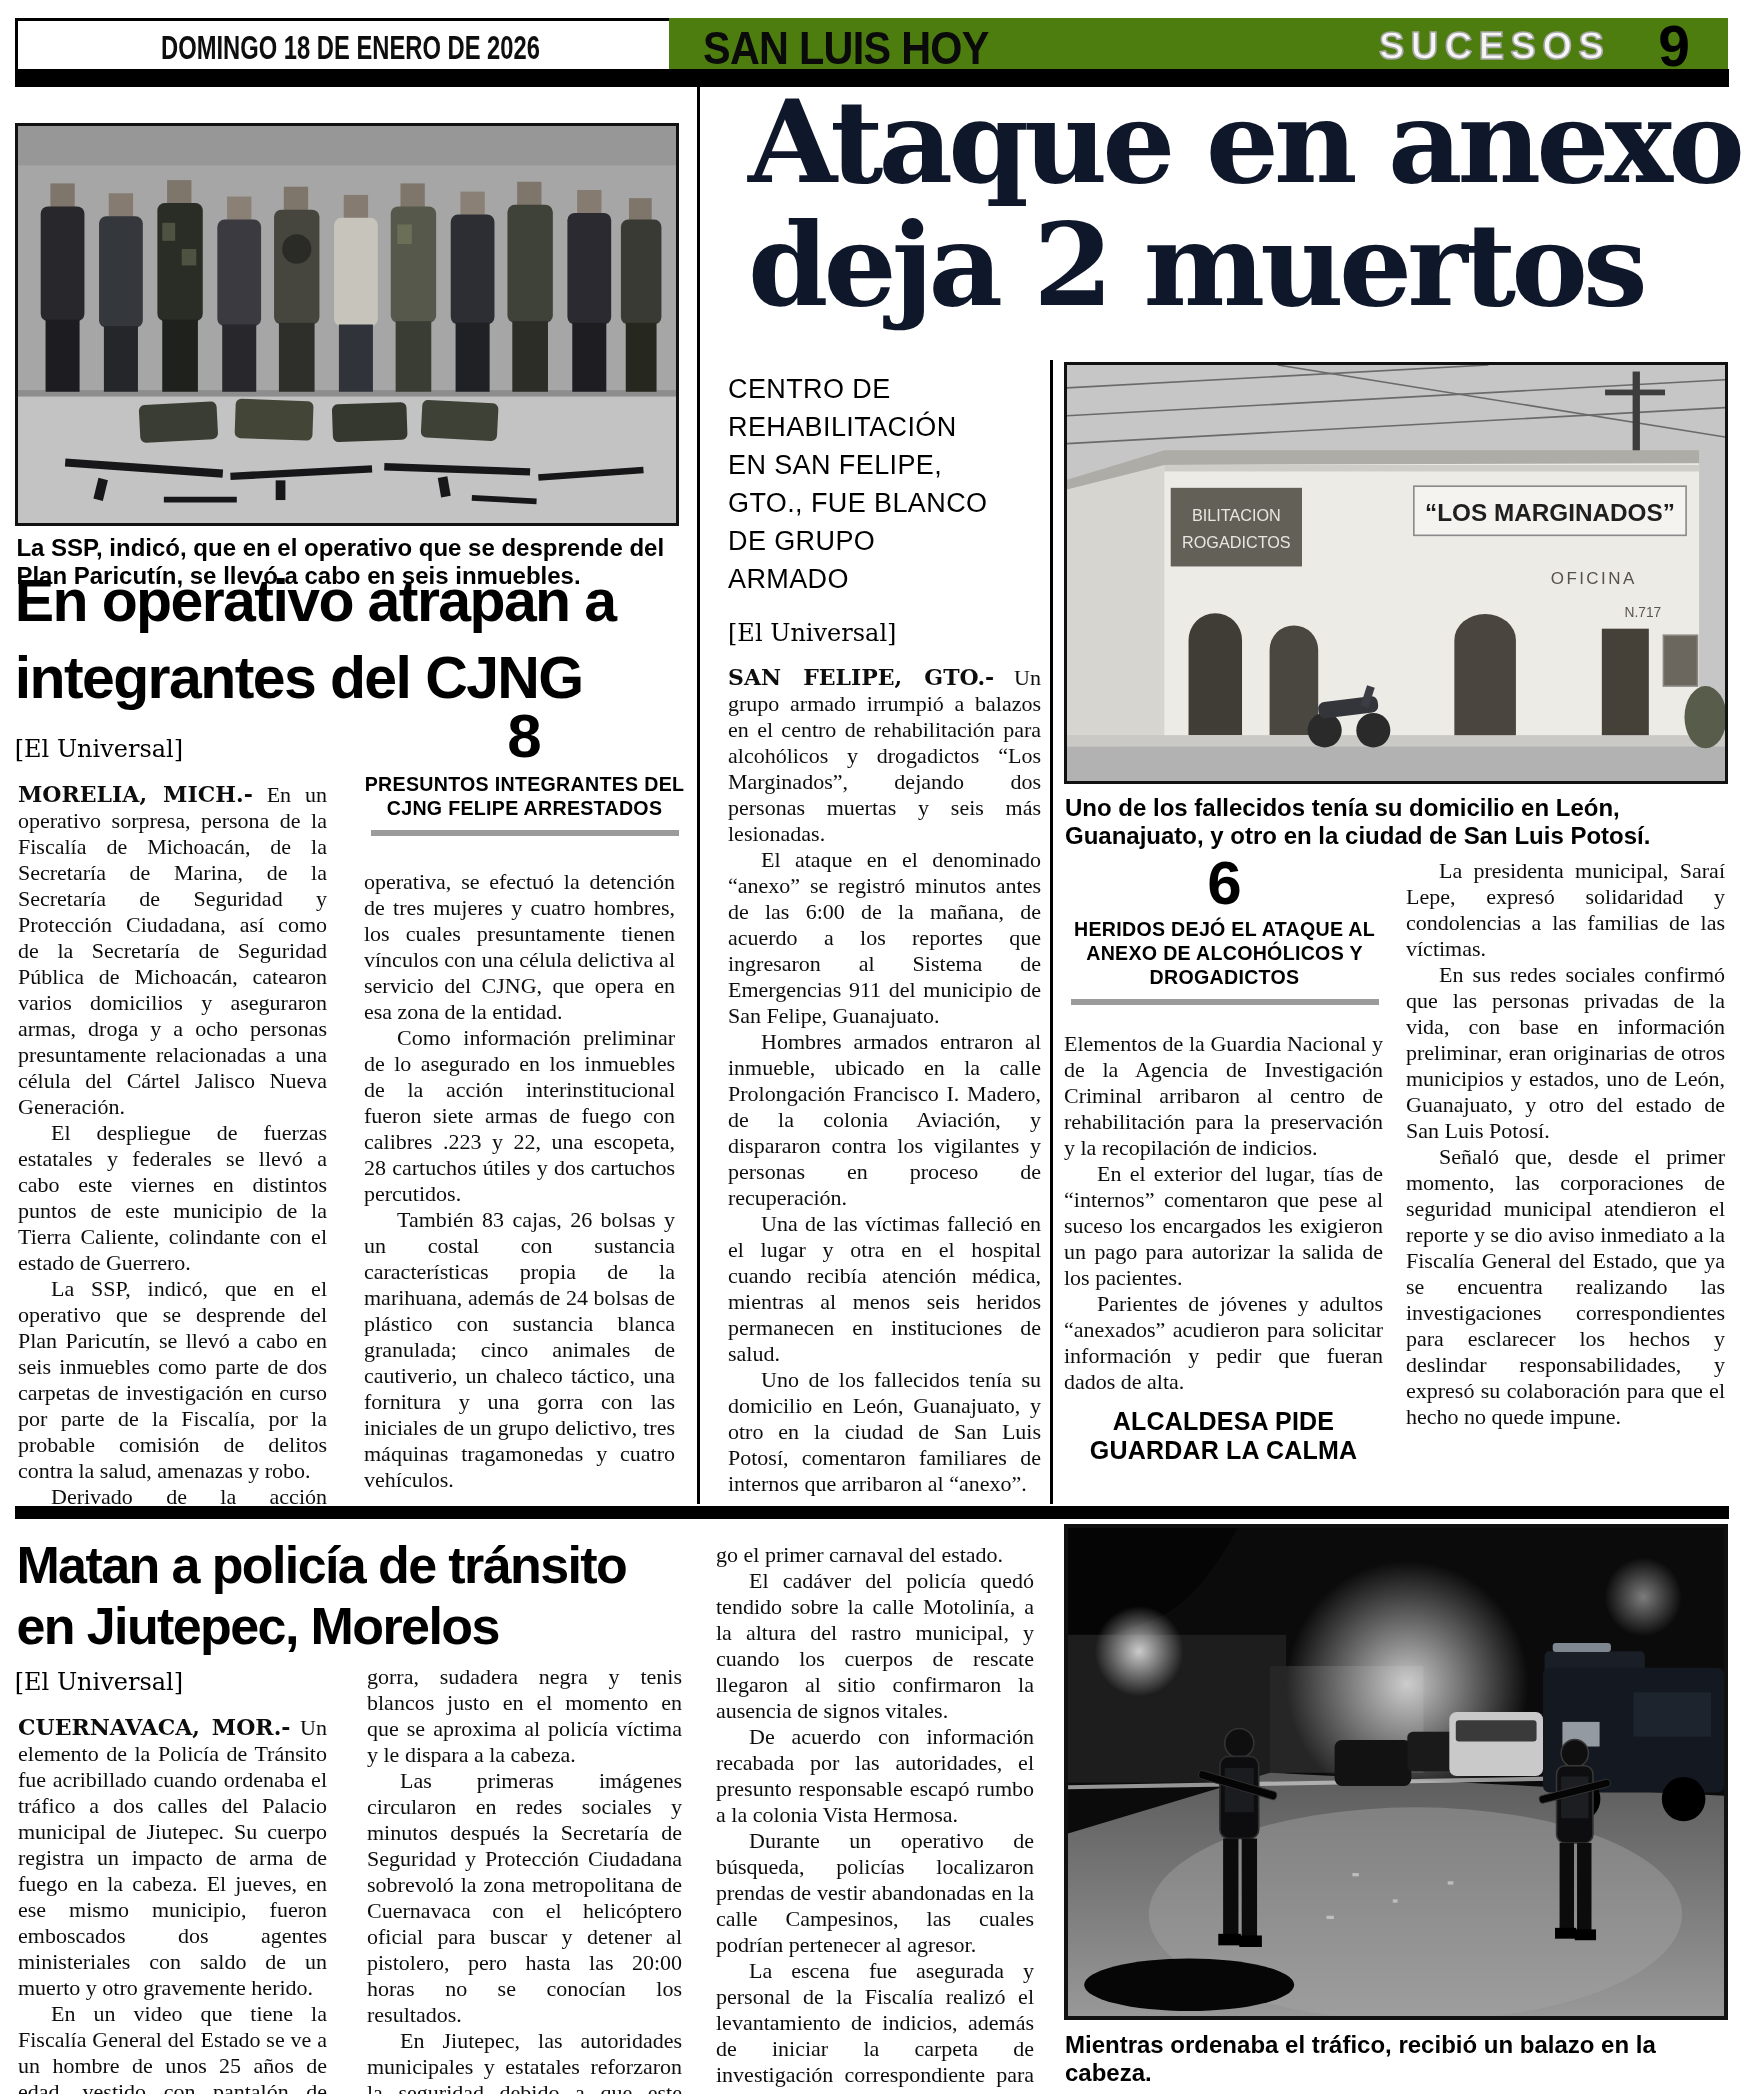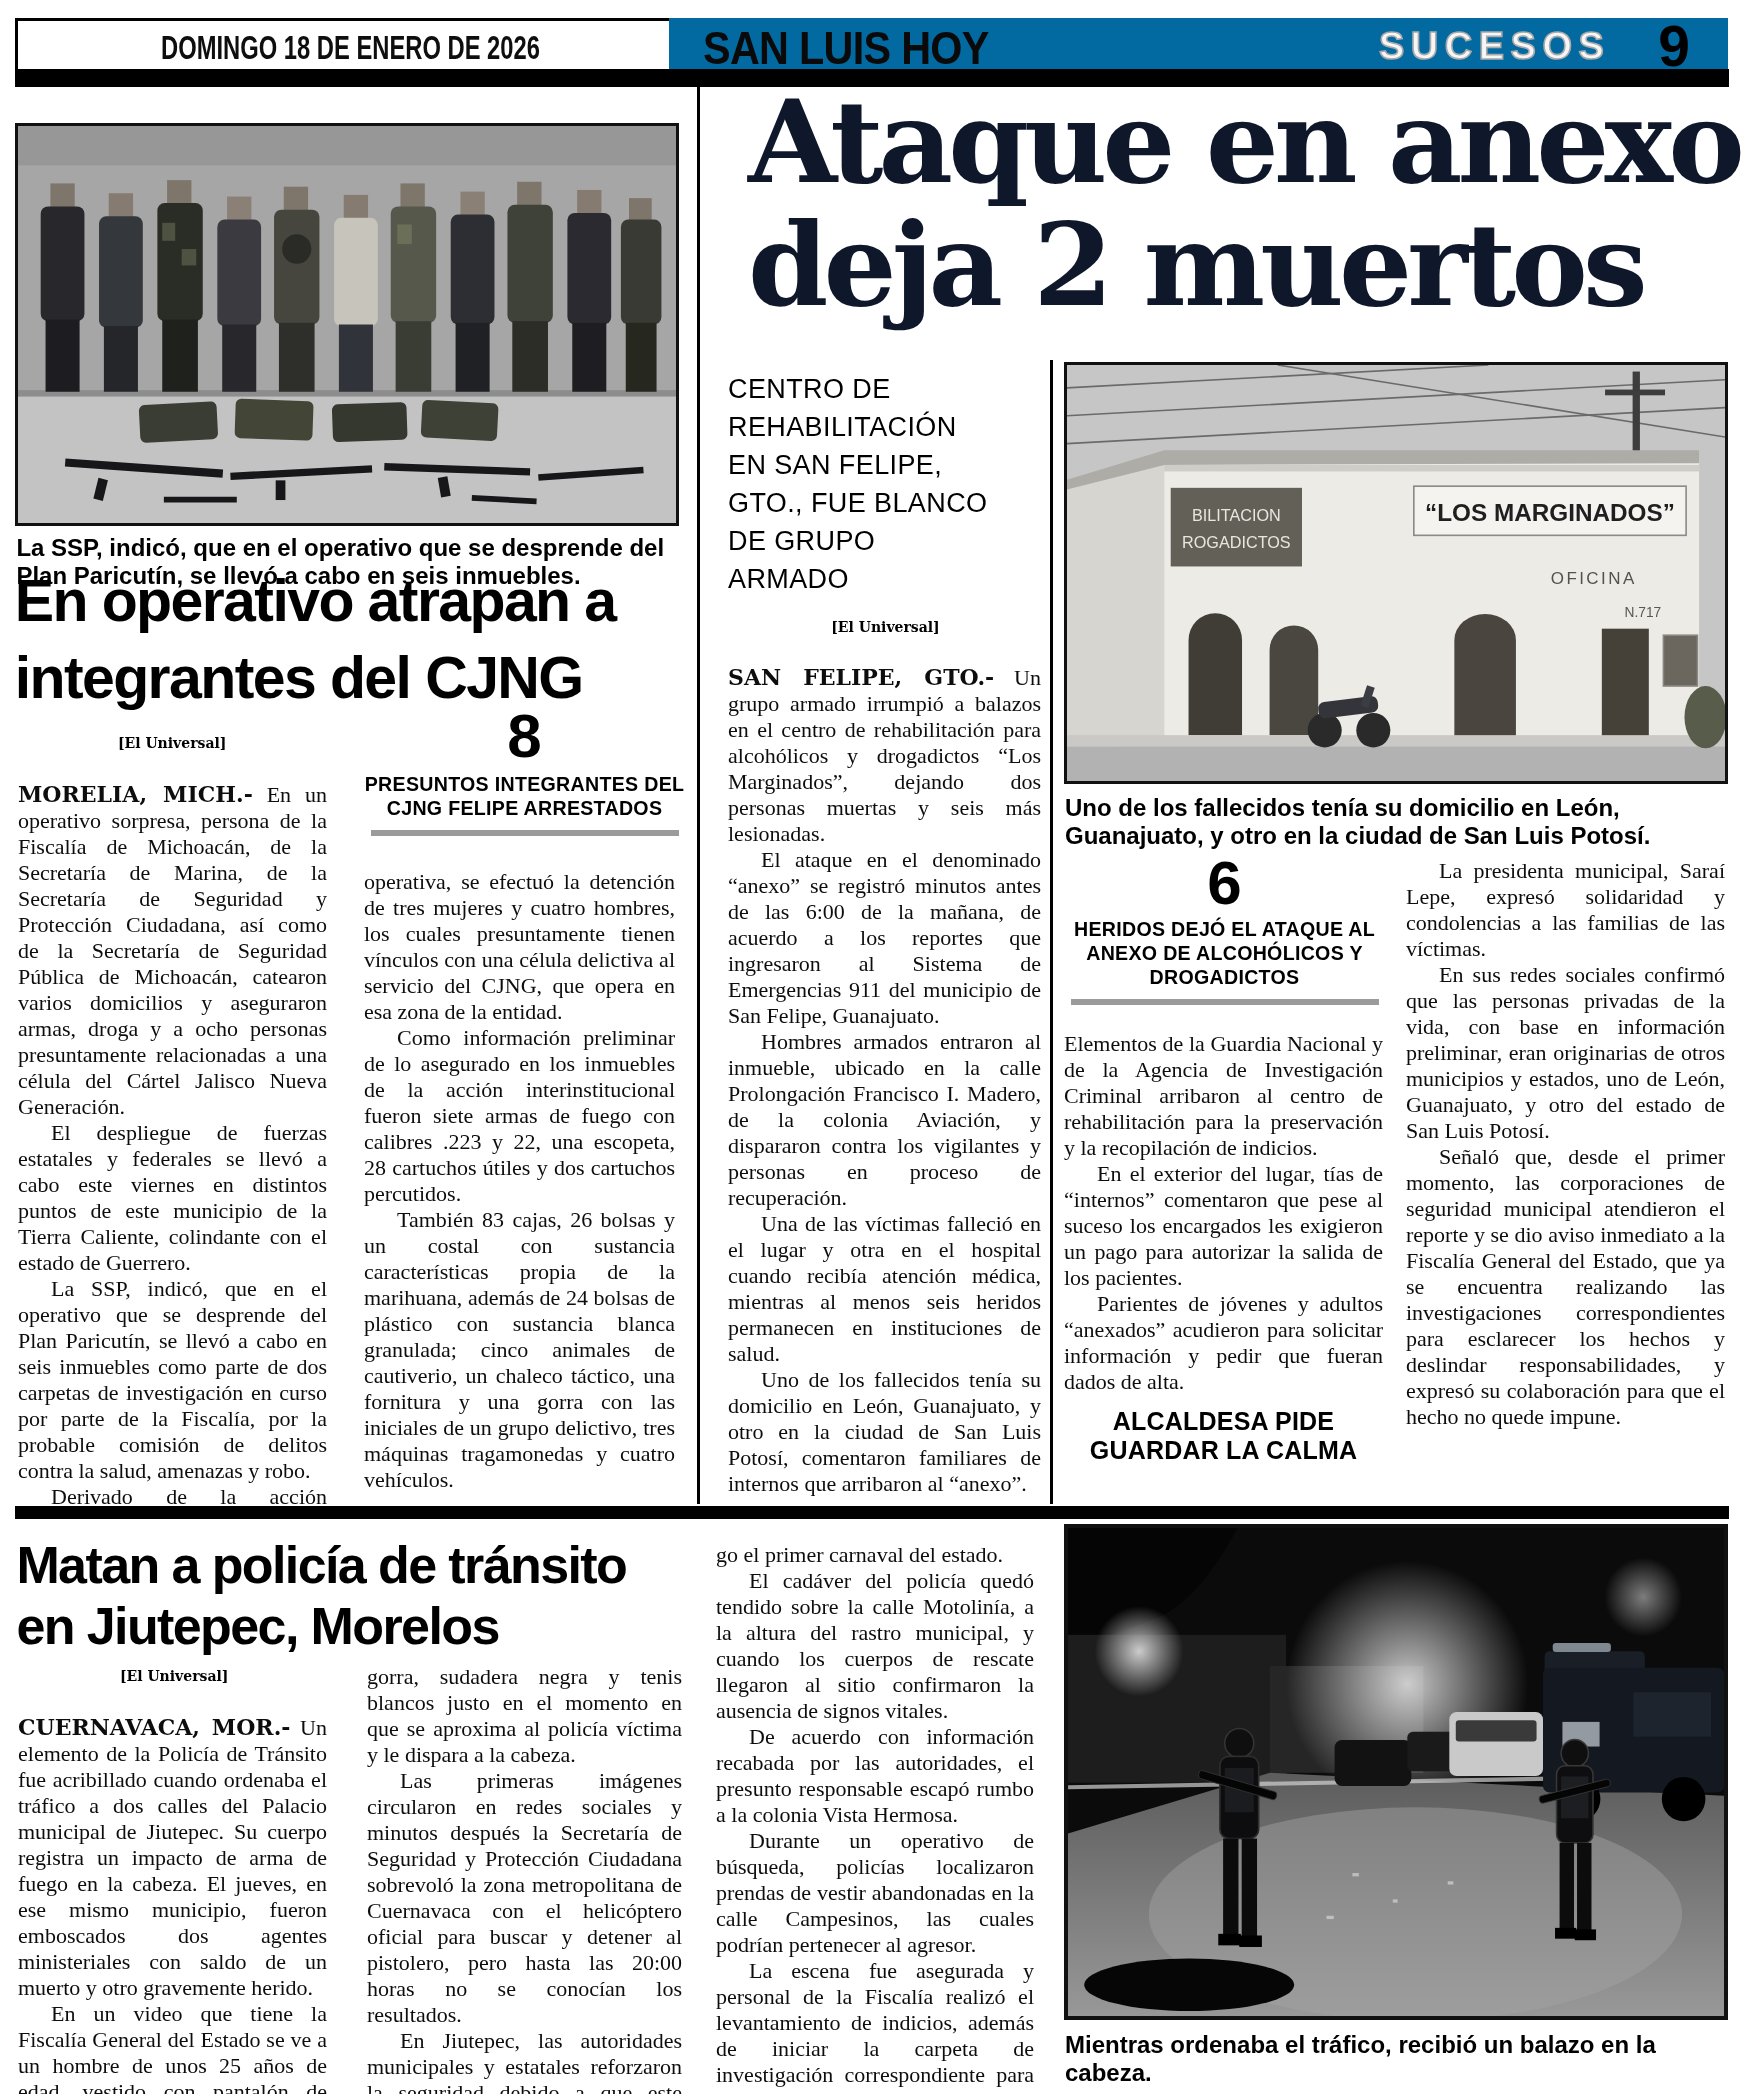--- a/index.html
+++ b/index.html
@@ -3,38 +3,38 @@
 <meta charset="utf-8">
 <style>
   html,body{margin:0;padding:0;background:#e8e8e8;}
   #page{position:relative;width:1742px;height:2095px;background:#ffffff;overflow:hidden;
         font-family:"Liberation Serif",serif;color:#0e0e0e;}
   .abs{position:absolute;}
   
   .date-box{border-top:3.3px solid #000;border-left:3.3px solid #000;background:#fff;padding-left:20px;}
   .date-text{font-family:"Liberation Sans",sans-serif;font-weight:bold;font-size:33px;
              transform:scaleX(.72);transform-origin:left center;white-space:nowrap;letter-spacing:0;}
-  .gray-band{background:#0369a1;text-align:center;}
+  .gray-band{background:#4d7c0f;text-align:center;}
   .masthead{font-family:"Liberation Sans",sans-serif;font-weight:bold;font-size:47px;
             transform:scaleX(.88);transform-origin:left center;letter-spacing:-0.8px;white-space:nowrap;color:#0a0a0a;}
   .section-name{font-family:"Liberation Sans",sans-serif;font-weight:bold;font-size:38px;letter-spacing:6.5px;
             color:#f6f6f6;-webkit-text-stroke:1.6px #a9a9a9;white-space:nowrap;}
   .page-num{font-family:"Liberation Sans",sans-serif;font-weight:bold;font-size:57px;color:#000;}
   .black-bar{background:#000;}
   
   .body-text{font-size:22px;line-height:26px;text-align:justify;color:#0d0d0d;}
   .body-text p{margin:0;text-indent:33px;}
   .body-text p.first{text-indent:0;}
   .lead-in{font-family:"DejaVu Serif",serif;font-weight:bold;}
   .stretch{text-align-last:justify;}
   .caption{font-family:"Liberation Sans",sans-serif;font-weight:bold;font-size:24px;line-height:28px;color:#000;text-align:left;}
   .headline-sans{font-family:"Liberation Sans",sans-serif;font-weight:bold;color:#000;letter-spacing:-1.6px;}
   .headline-serif{font-family:"DejaVu Serif",serif;font-weight:bold;color:#0f172a;letter-spacing:-4.9px;line-height:123px;font-size:115px;white-space:nowrap;margin-left:20px;}
   .deck{font-family:"Liberation Sans",sans-serif;font-size:27px;line-height:38px;color:#000;letter-spacing:0.4px;}
-  .byline{font-family:"DejaVu Serif",serif;font-weight:bold;font-size:14px;text-align:center;color:#000;}
+  .byline{font-family:"DejaVu Serif",serif;font-weight:normal;font-size:24px;color:#000;}
   .stat-number{font-family:"Liberation Sans",sans-serif;font-weight:bold;font-size:62px;line-height:62px;text-align:center;color:#000;}
   .stat-label{font-family:"Liberation Sans",sans-serif;font-weight:bold;font-size:19.6px;line-height:24px;text-align:center;color:#000;letter-spacing:0.3px;}
   .gray-rule{background:#9b9b9b;height:6.5px;}
   .v-rule{background:#000;width:2.5px;}
   .subhead{font-family:"Liberation Sans",sans-serif;font-weight:bold;font-size:25px;line-height:29.5px;color:#000;letter-spacing:0.2px;margin-top:11.5px;text-indent:0 !important;text-align:center;}
   .photo{border:3.3px solid #111;box-sizing:border-box;background:#bbb;}
   .photo svg{display:block;width:100%;height:100%;}
   .hl-line{white-space:nowrap;}
 </style>
 </head>

